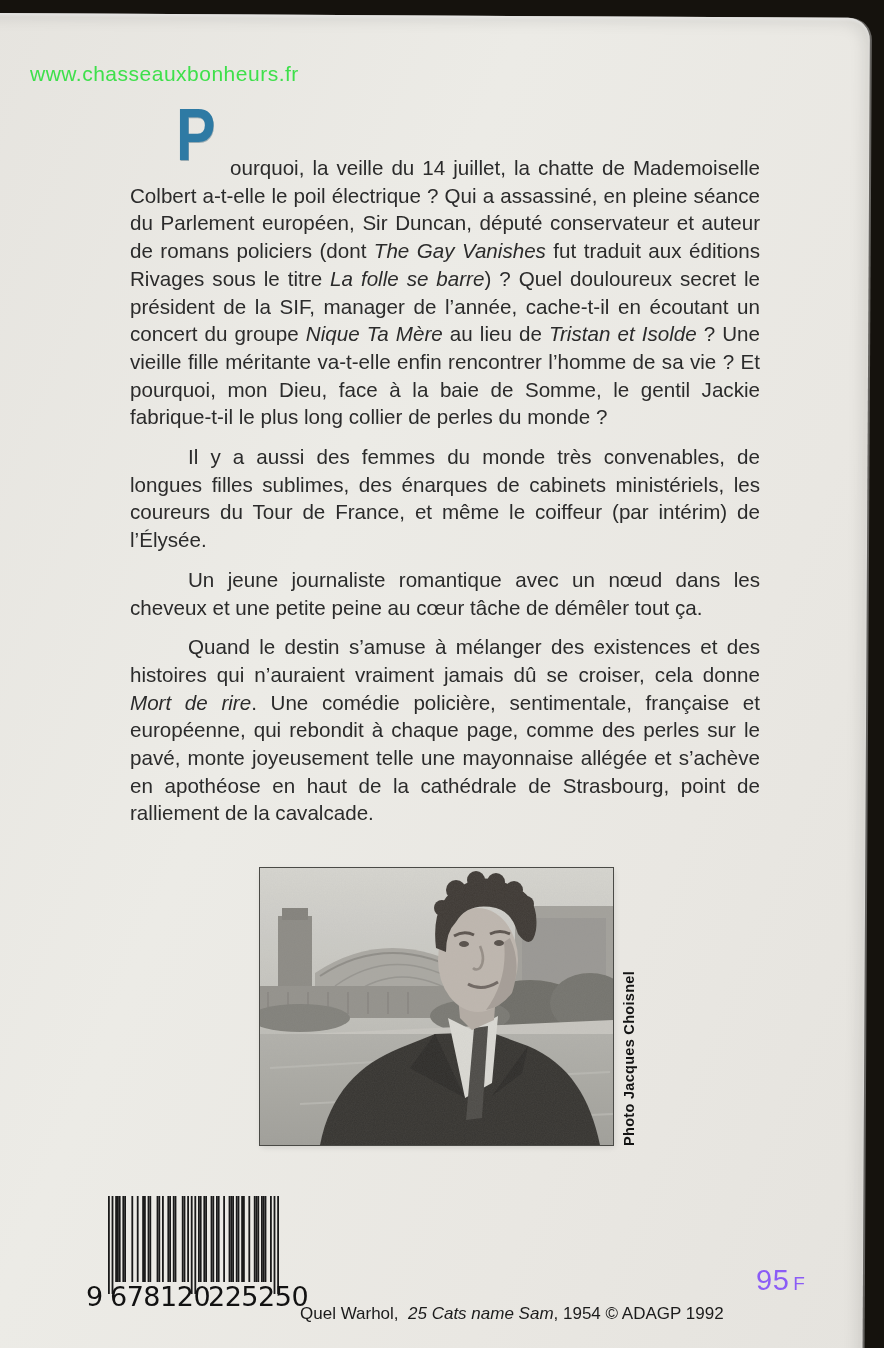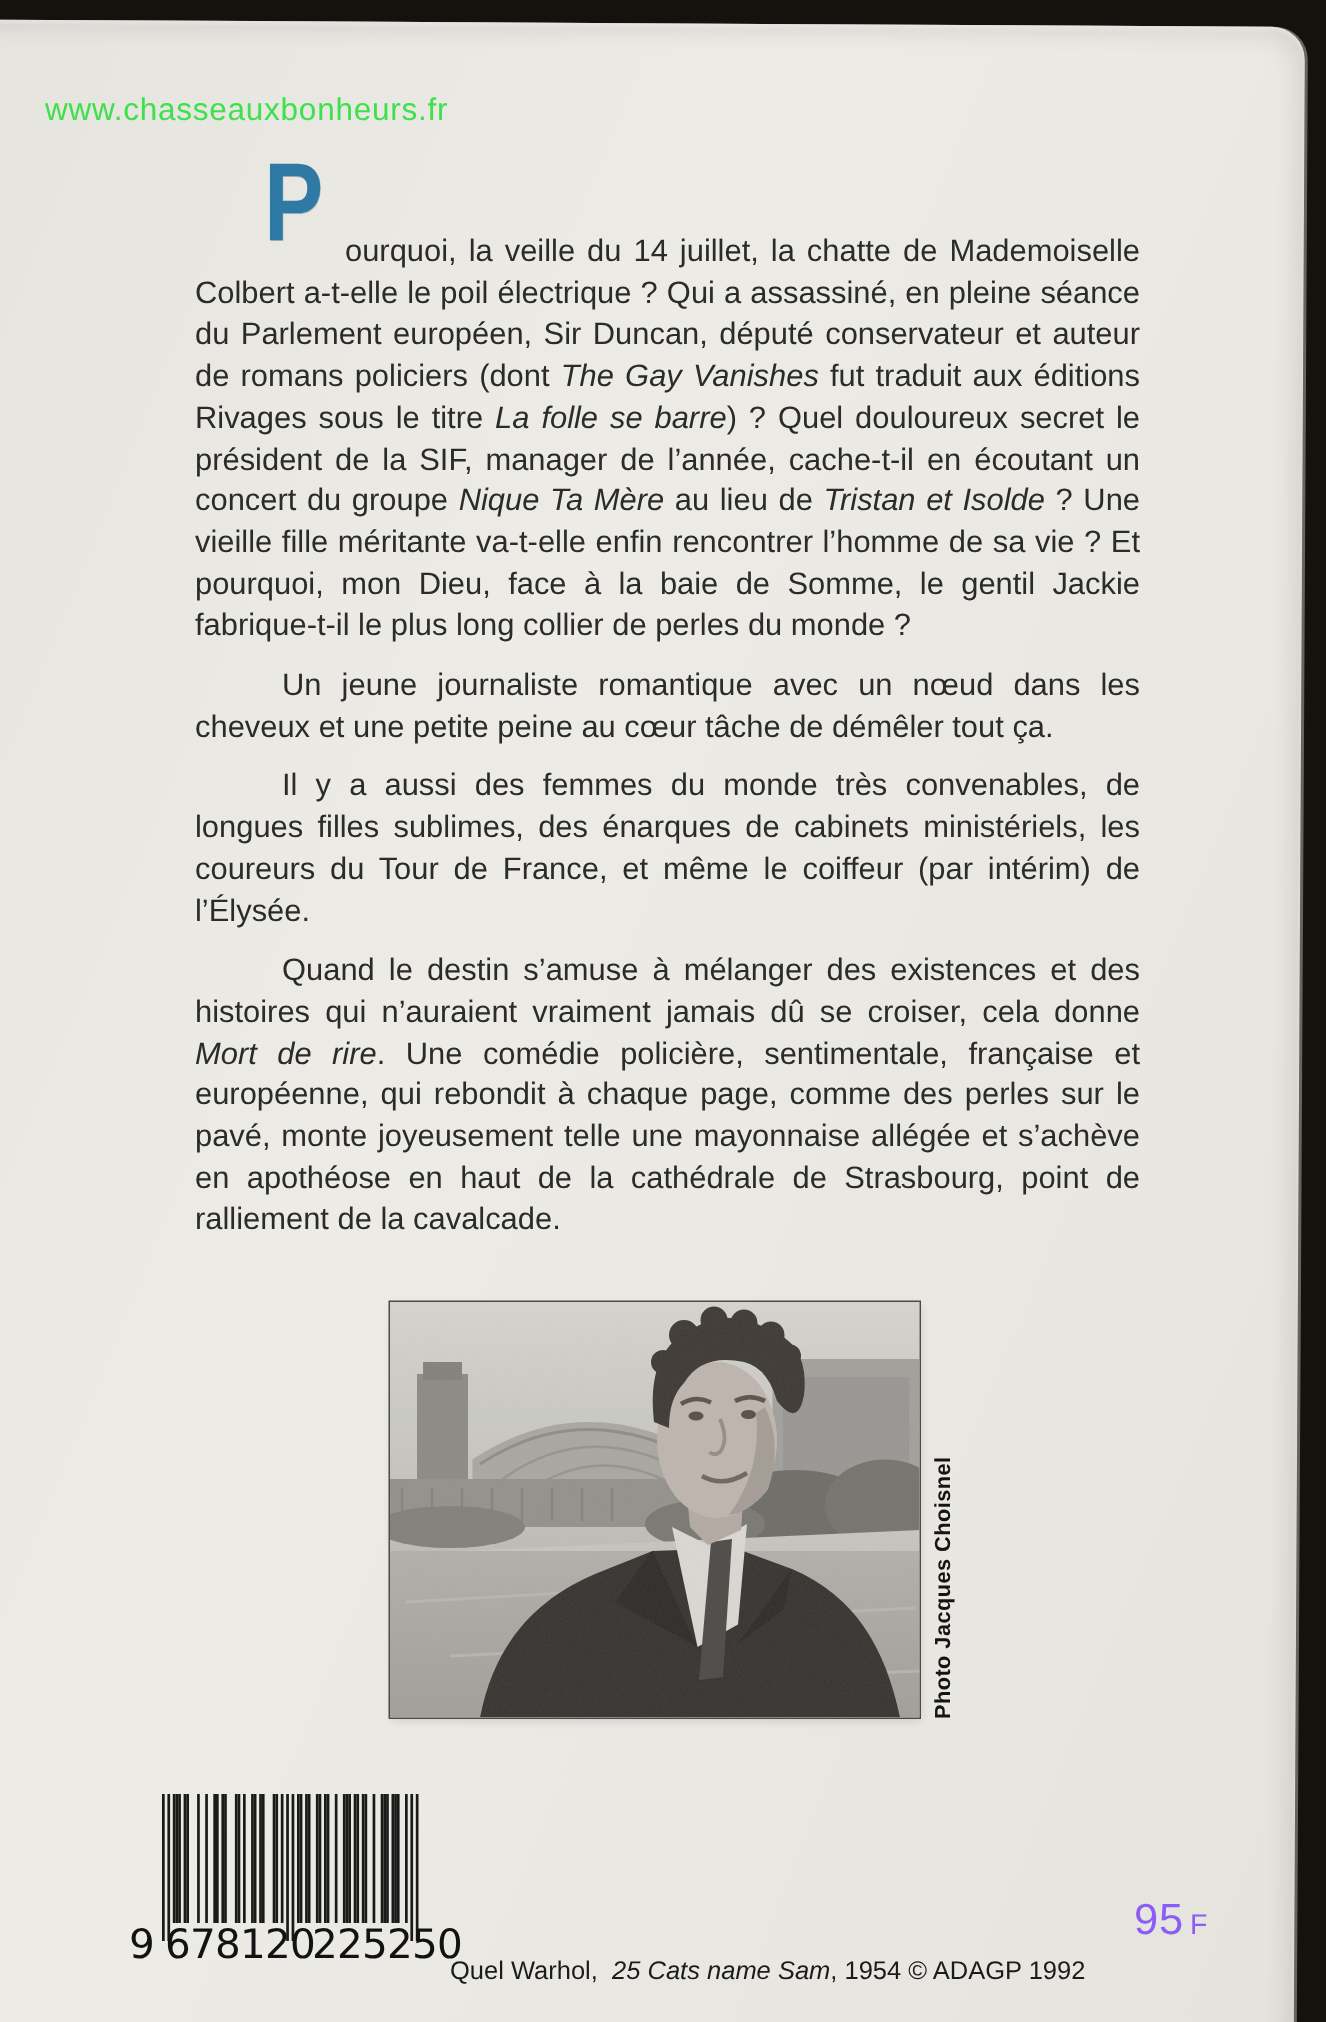--- a/index.html
+++ b/index.html
@@ -82,22 +82,22 @@
   <div class="cover"></div>
 
   <div class="content">
 
     <div class="watermark" style="color: rgb(62, 224, 75); text-align: center;">www.chasseauxbonheurs.fr</div>
 
     <div class="drop-cap" style="color: rgb(46, 122, 164);">P</div>
 
     <div class="blurb" style="color: rgb(43, 43, 43);">
         <p class="first"><span>ourquoi, la veille du 14 juillet, la chatte de Mademoiselle Colbert a-t-elle le poil électrique ? Qui a assassiné, en pleine séance du Parlement européen, Sir Duncan, député conservateur et auteur de romans policiers (dont </span><i>The Gay Vanishes</i><span> fut traduit aux éditions Rivages sous le titre </span><i>La folle se barre</i><span>) ? Quel douloureux secret le président de la SIF, manager de l’année, cache-t-il en écoutant un concert du groupe </span><i>Nique Ta Mère</i><span> au lieu de </span><i>Tristan et Isolde</i><span> ? Une vieille fille méritante va-t-elle enfin rencontrer l’homme de sa vie ? Et pourquoi, mon Dieu, face à la baie de Somme, le gentil Jackie fabrique-t-il le plus long collier de perles du monde ?</span></p>
+        <p><span>Il y a aussi des femmes du monde très convenables, de longues filles sublimes, des énarques de cabinets ministériels, les coureurs du Tour de France, et même le coiffeur (par intérim) de l’Élysée.</span></p>
         <p><span>Un jeune journaliste romantique avec un nœud dans les cheveux et une petite peine au cœur tâche de démêler tout ça.</span></p>
-        <p><span>Il y a aussi des femmes du monde très convenables, de longues filles sublimes, des énarques de cabinets ministériels, les coureurs du Tour de France, et même le coiffeur (par intérim) de l’Élysée.</span></p>
         <p><span>Quand le destin s’amuse à mélanger des existences et des histoires qui n’auraient vraiment jamais dû se croiser, cela donne </span><i>Mort de rire</i><span>. Une comédie policière, sentimentale, française et européenne, qui rebondit à chaque page, comme des perles sur le pavé, monte joyeusement telle une mayonnaise allégée et s’achève en apothéose en haut de la cathédrale de Strasbourg, point de ralliement de la cavalcade.</span></p>
       </div>
 
     <div class="photo">
       <svg width="353" height="277" viewBox="0 0 353 277" xmlns="http://www.w3.org/2000/svg">
         <defs>
           <linearGradient id="sky" x1="0" y1="0" x2="0" y2="1">
             <stop offset="0" stop-color="#d9d8d2"></stop>
             <stop offset="1" stop-color="#bfbeb8"></stop>
           </linearGradient>

